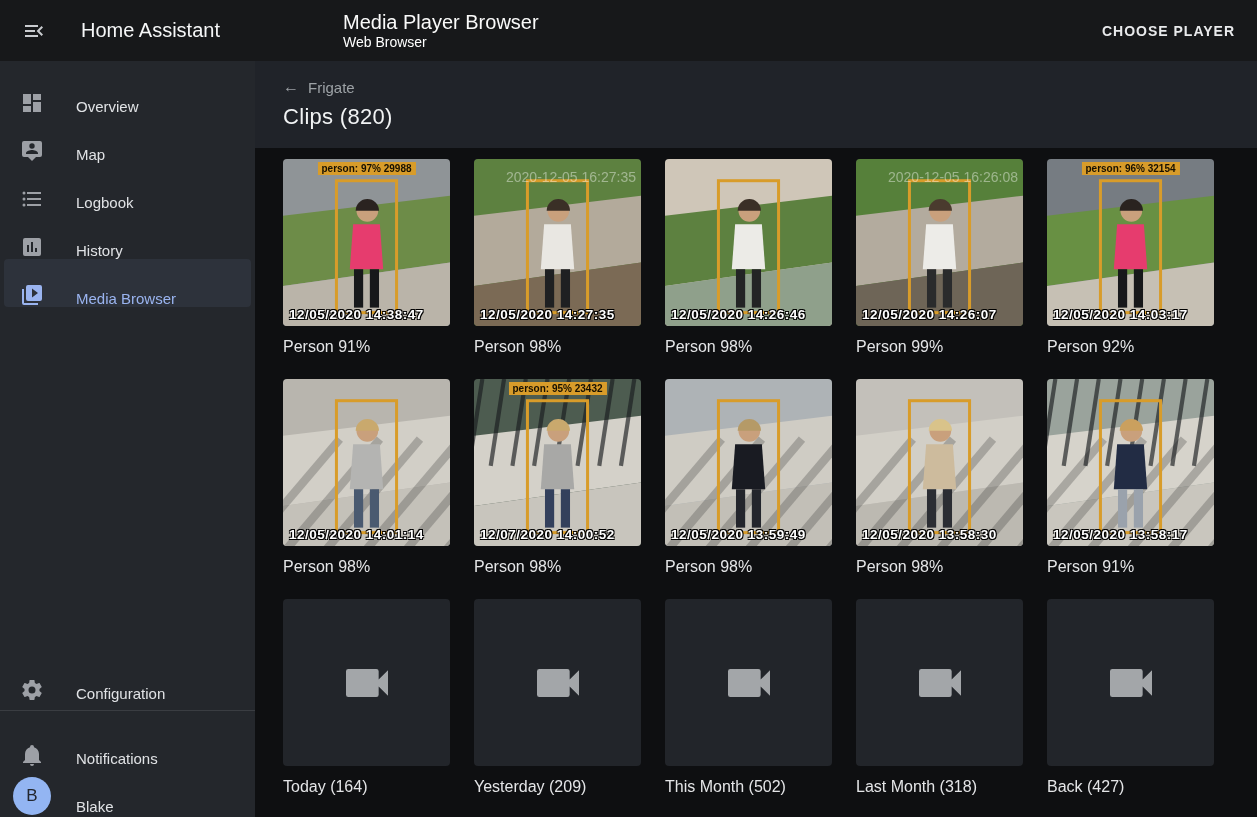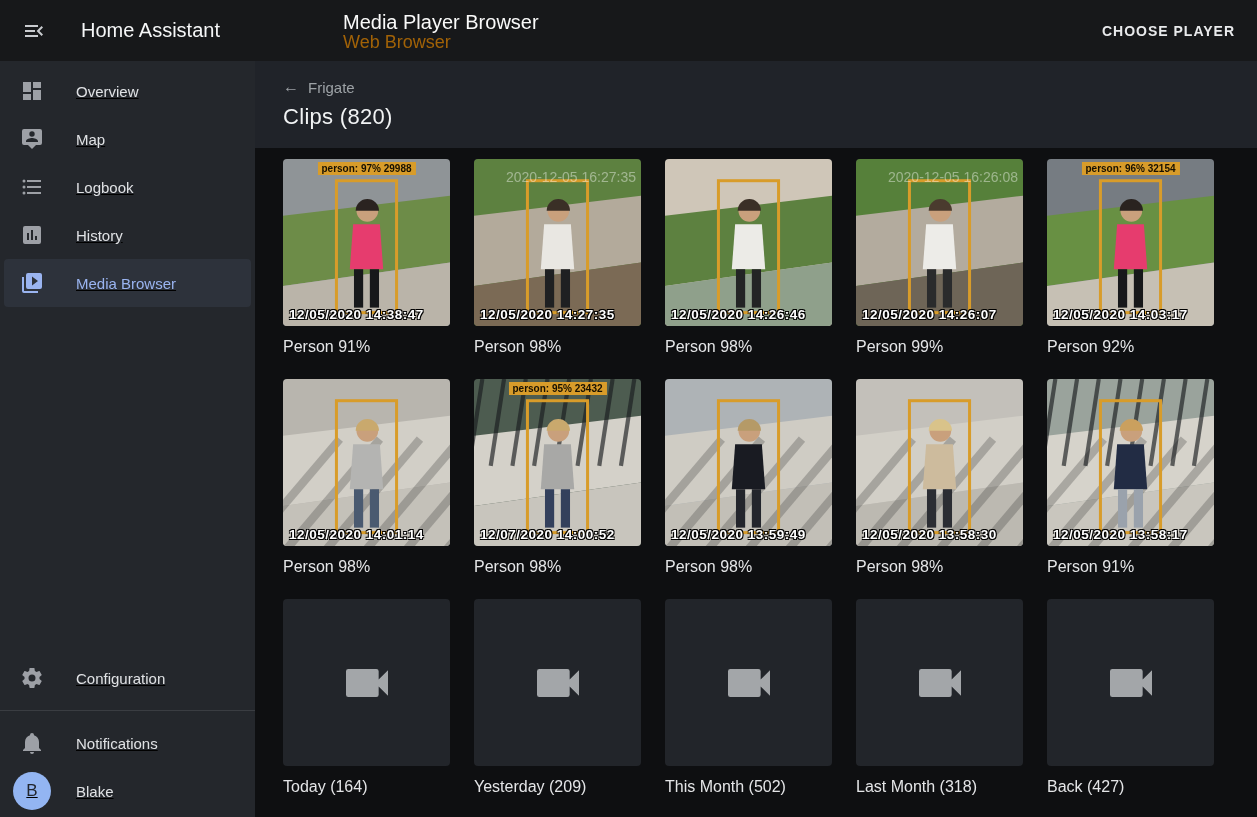--- a/index.html
+++ b/index.html
@@ -10,29 +10,29 @@
 
   
   .appbar { grid-column:1 / 3; background:#17181a; display:flex; align-items:center; }
   .appbar-left { width:255px; flex:0 0 255px; display:flex; align-items:center; padding-left:12px; }
   .icon-btn { background:none; border:none; width:44px; height:44px; display:flex;
               align-items:center; justify-content:center; cursor:pointer; }
   .icon-btn svg { width:24px; height:24px; fill:#c9cbcf; }
   .ha-title { color:#f5f6f7; font-size:20px; margin-left:25px; white-space:nowrap; }
   .appbar-center { margin-left:88px; }
   .appbar-page-title { color:#fafafa; font-size:20px; line-height:24px; }
-  .appbar-page-sub { color:#a16207; font-size:18px; line-height:17px; }
+  .appbar-page-sub { color:#ffffff; font-size:14px; line-height:17px; }
   .choose-player { margin-left:auto; margin-right:22px; background:none; border:none;
                    color:#e9eaec; font-size:14px; font-weight:700; letter-spacing:1px;
                    cursor:pointer; font-family:"Liberation Sans", sans-serif; }
 
   
   .sidebar { background:#24272c; display:flex; flex-direction:column; padding-top:6px; }
-  .sb-item { height:48px; display:flex; align-items:center; padding-left:16px;
-             margin:0 4px; border-radius:4px; cursor:pointer;text-decoration:underline; }
+  .sb-item { height:48px; display:flex; align-items:flex-end; padding-left:16px;
+             margin:0 4px; border-radius:4px; cursor:pointer; }
   .sb-icon { width:24px; height:24px; display:flex; align-items:center; justify-content:center; }
   .sb-icon svg { width:24px; height:24px; fill:#9da0a6; }
   .sb-label { margin-left:32px; color:#e0e2e5; font-size:15px; font-weight:500; white-space:nowrap; }
   .sb-item.active { background:#2d323b; }
   .sb-item.active .sb-label { color:#9ab4f0; }
   .sb-item.active .sb-icon svg { fill:#9ab4f0; }
   .sb-spacer { flex:1; }
   .sb-divider { height:1px; background:#3a3d42; margin:8px 0; }
   .avatar { width:38px; height:38px; border-radius:50%; background:#93b5f2; color:#22262e;
             font-size:17px; display:flex; align-items:center; justify-content:center;

